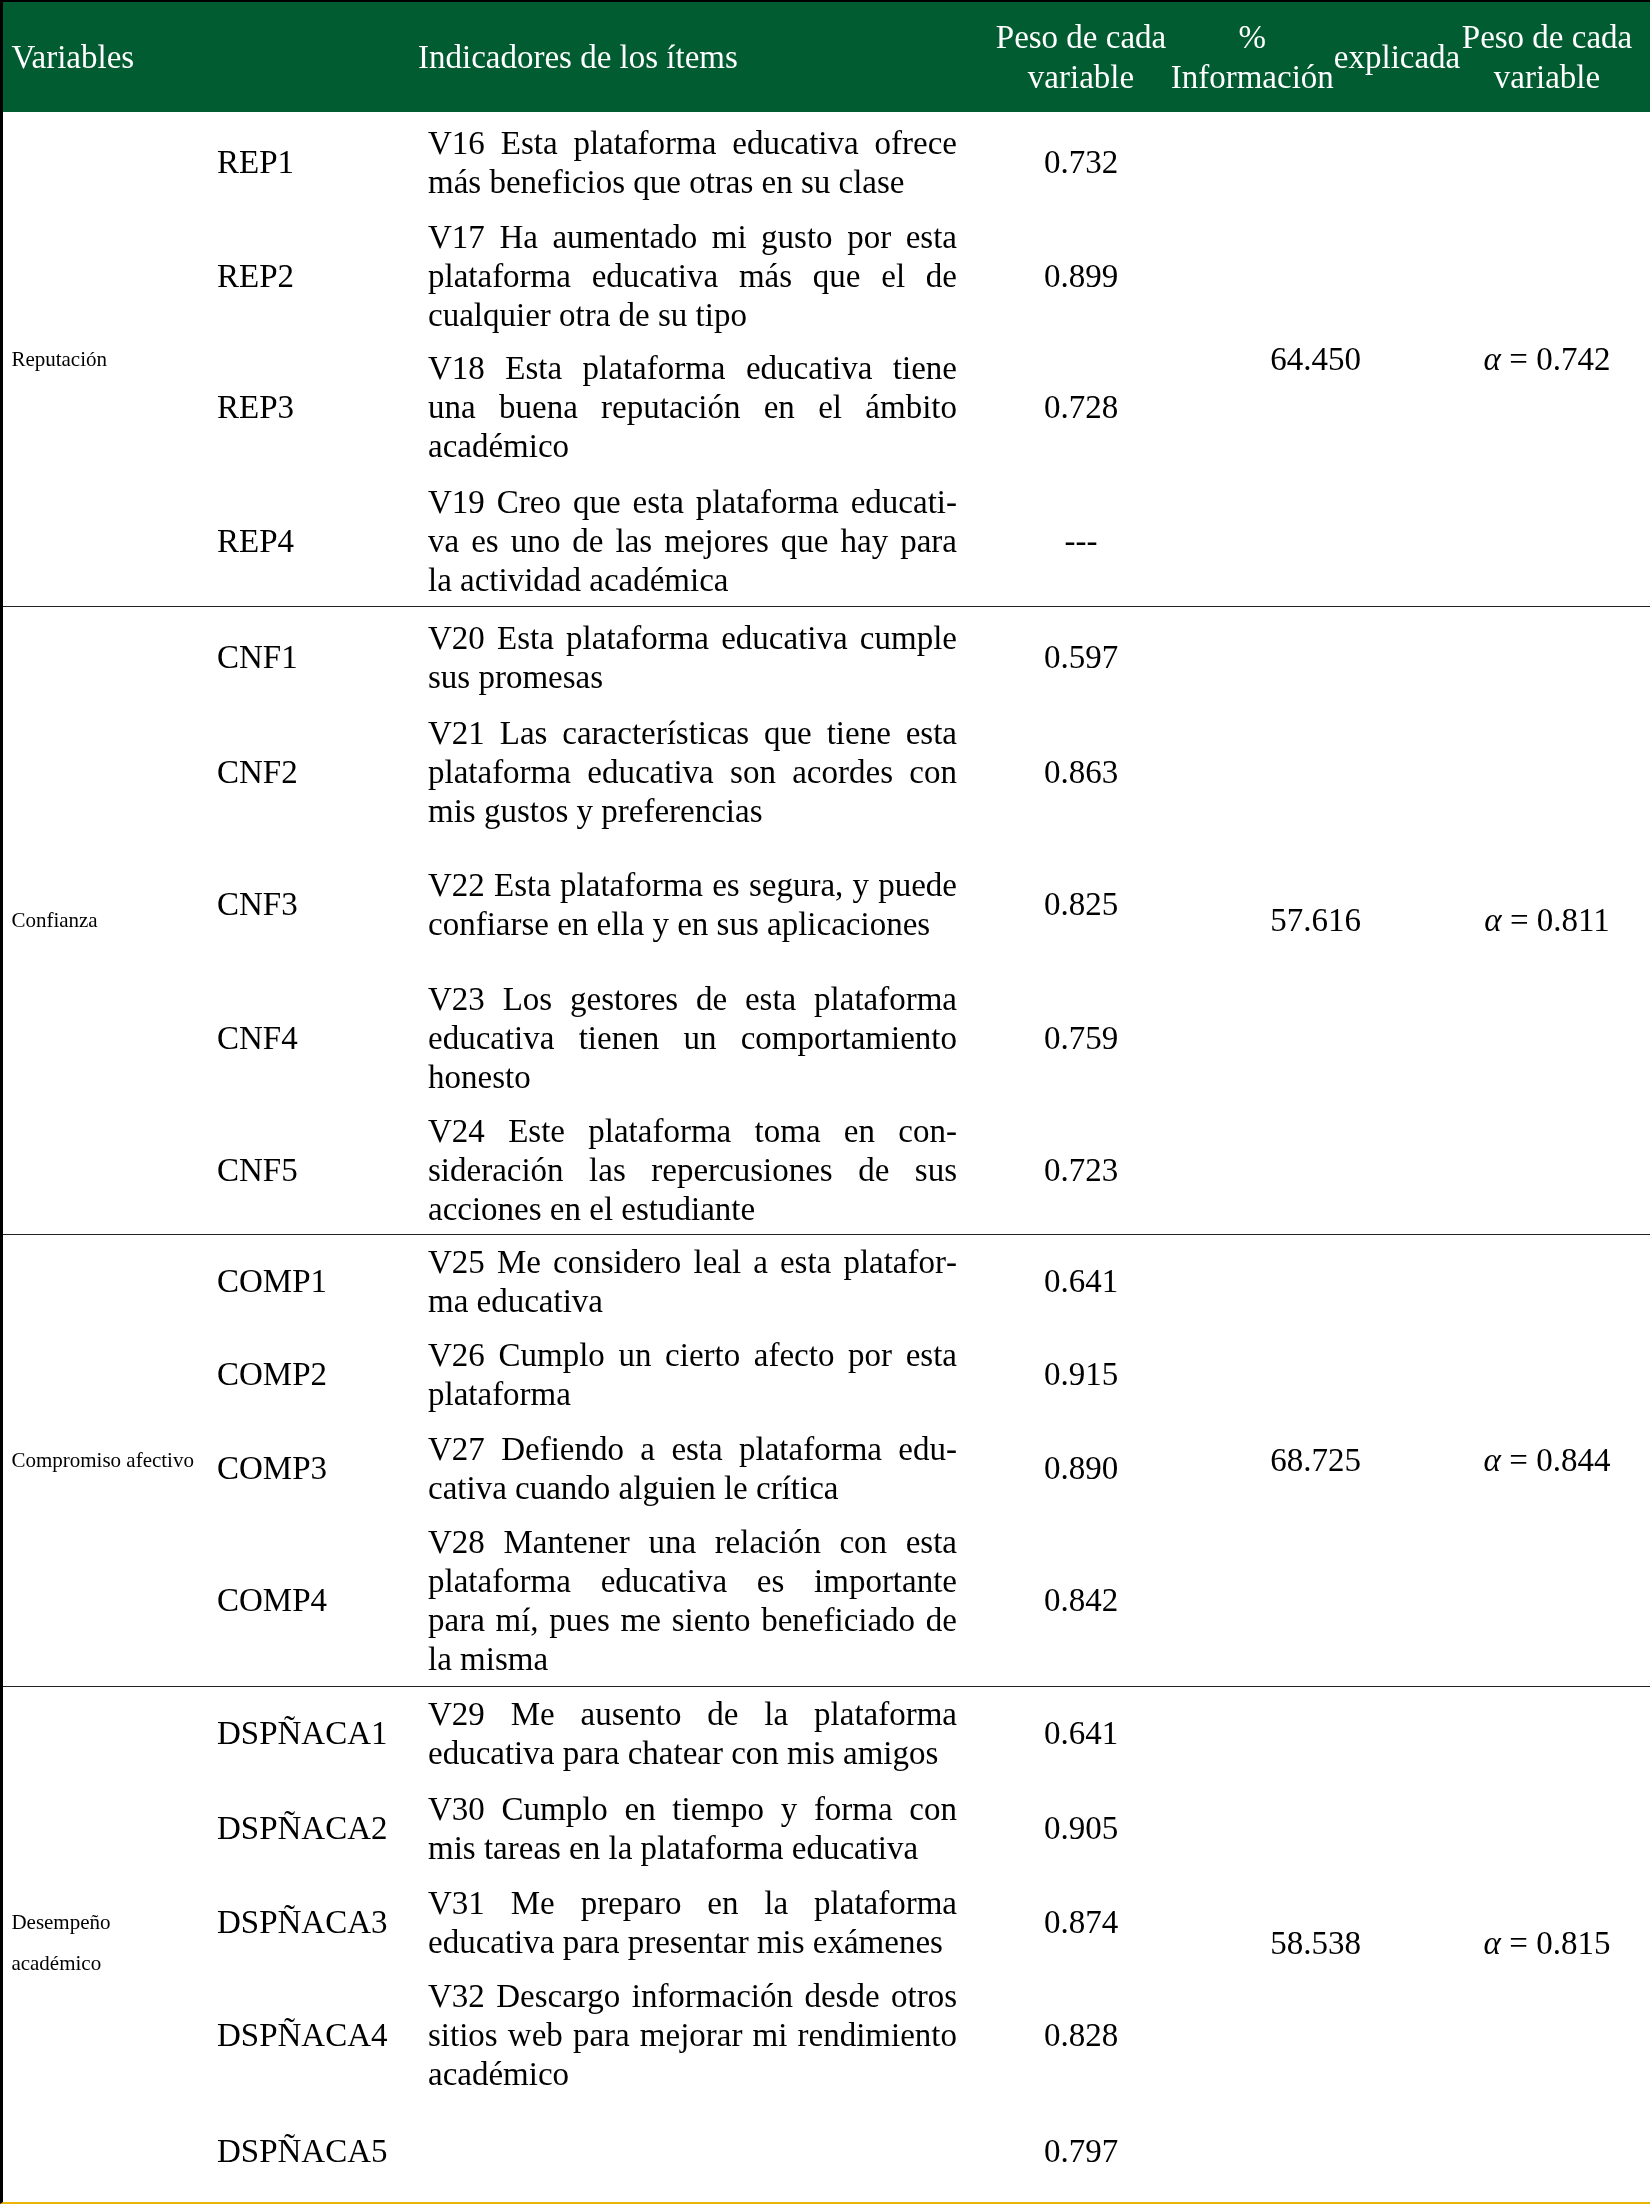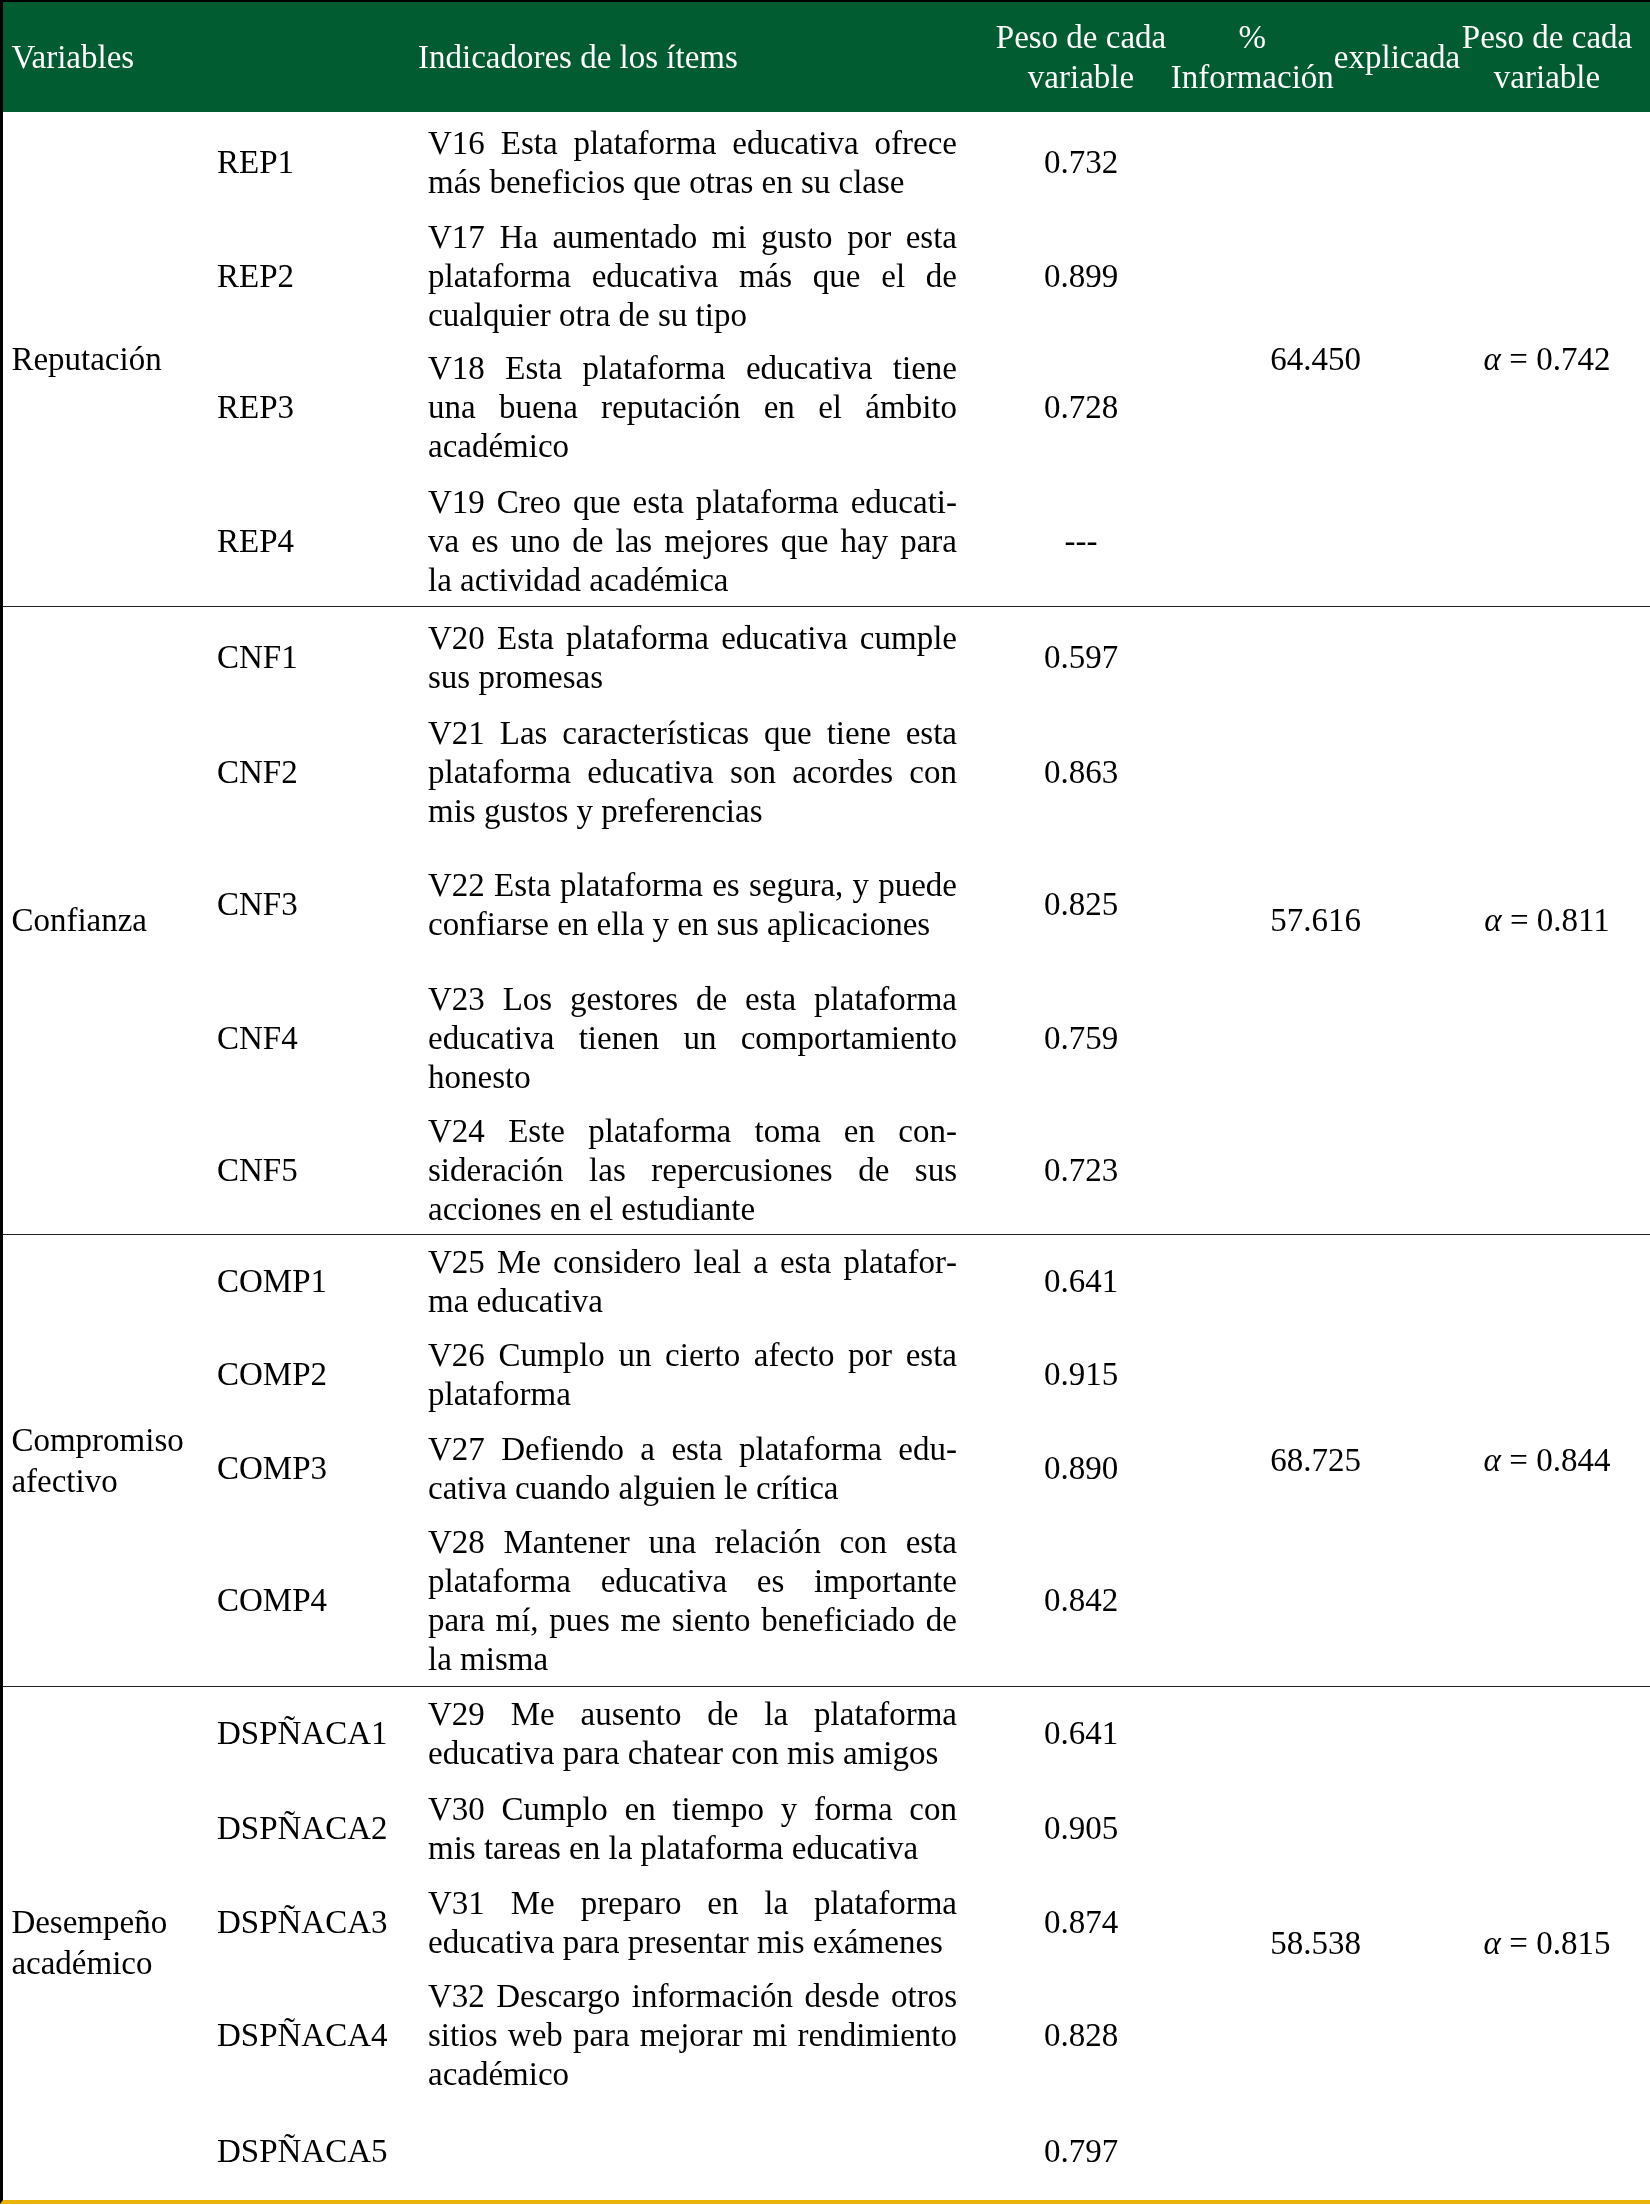--- a/index.html
+++ b/index.html
@@ -1,27 +1,27 @@
 <!DOCTYPE html>
 <html style="font-size:13.5px"><head>
 <meta charset="utf-8">
 <style>
   html, body { margin: 0; padding: 0; background: #ffffff; }
   body { width: 1651px; height: 2205px; overflow: hidden; position: relative;
          font-family: "Liberation Serif", "DejaVu Serif", serif; color: #000; }
   .table { position: absolute; left: 0; top: 0; width: 1651px; height: 2204px;
-           border-left: 3.4px solid #000; border-top: 2.5px solid #000; border-bottom: 4px solid #eab308;
+           border-left: 3.4px solid #000; border-top: 2.5px solid #000; border-bottom: 2px solid #eab308;
            box-sizing: border-box; }
   .header { position: absolute; left: 0; top: 0; width: 1647px; height: 110px; background: #025c31; color: #fff;
             font-size: 33px; line-height: 40px; }
   .header .h { position: absolute; text-align: center; display: flex; align-items: center; justify-content: center; height: 110px; }
   .header .h.left { justify-content: flex-start; }
   .section { position: absolute; left: 0; width: 1647px; border-bottom: 1.7px solid #222; box-sizing: border-box; }
   .section.last { border-bottom: none; }
-  .var-label { position: absolute; left: 8.4px; width: 194px; font-size: 33px; line-height: 41px;
+  .var-label { position: absolute; left: 8.4px; width: 194px; font-size: 21px; line-height: 41px;
                display: flex; align-items: center; top: 0; bottom: 0; }
   .row { position: absolute; left: 0; width: 1647px; }
   .code { position: absolute; left: 214px; width: 211px; font-size: 33px; line-height: 39px;
           display: flex; align-items: center; top: 0; bottom: 0; }
   .text { position: absolute; left: 425px; width: 529px; font-size: 33px; line-height: 39px;
           text-align: justify; text-align-last: left; top: 0; bottom: 0; display: flex; align-items: center; }
   .text span { display: block; width: 100%; text-align: justify; text-align-last: left; hyphens: manual; }
   .weight { position: absolute; left: 979px; width: 198px; font-size: 33px; text-align: center;
             top: 0; bottom: 0; display: flex; align-items: center; justify-content: center; }
   .info { position: absolute; left: 1190px; width: 245px; font-size: 33px; text-align: center;

